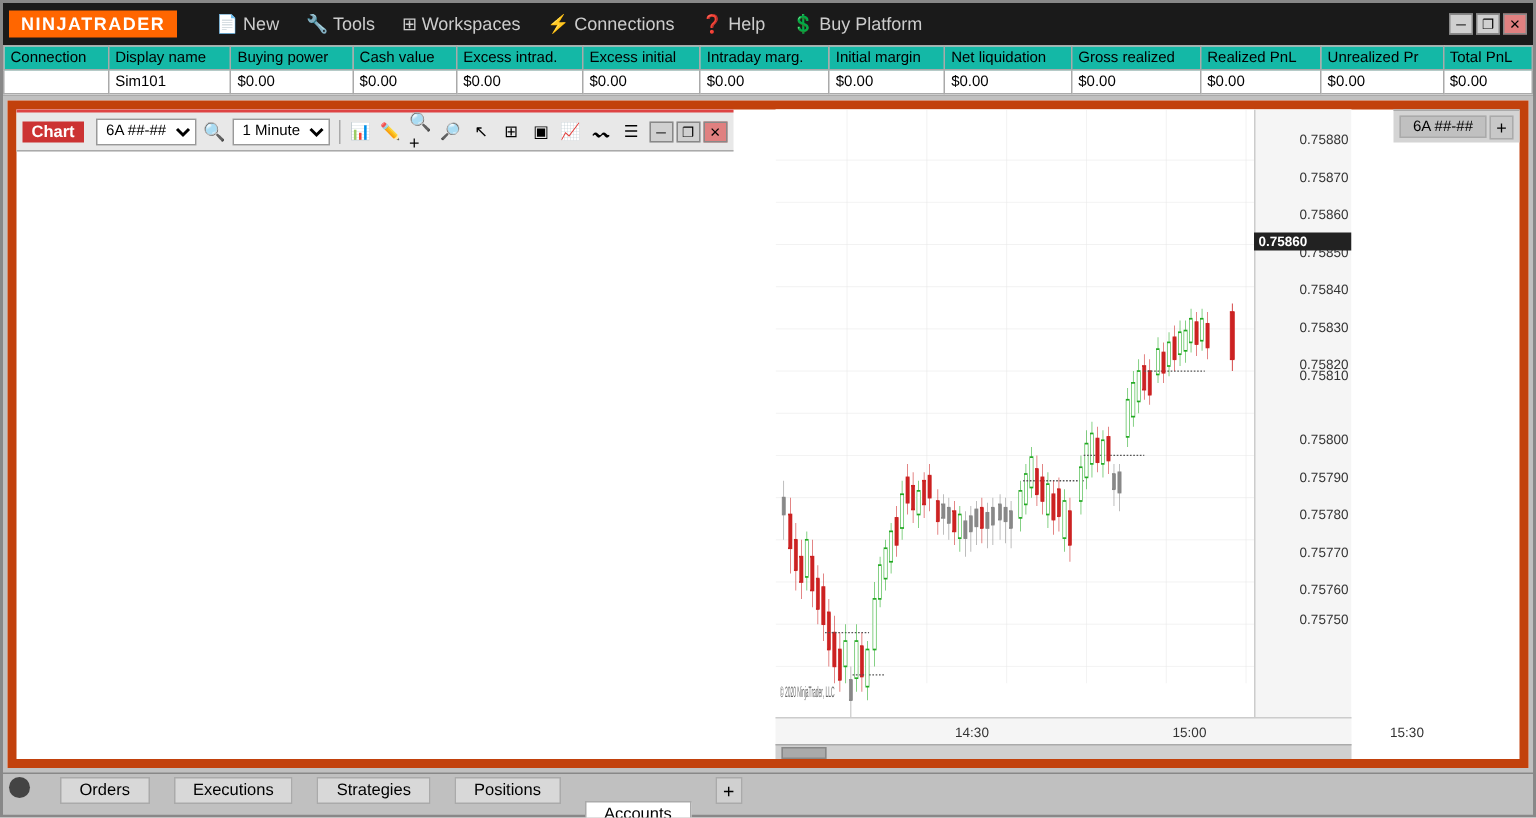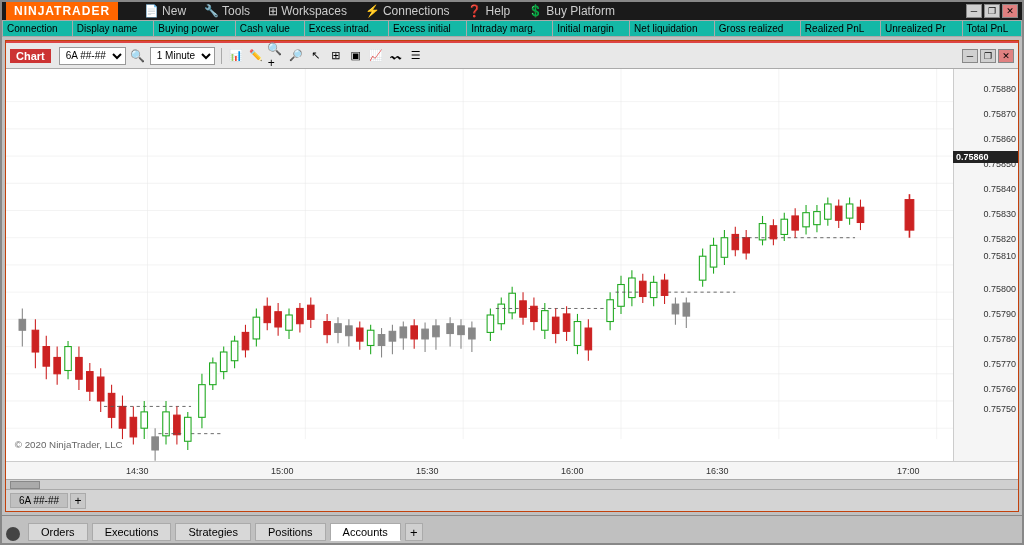--- a/index.html
+++ b/index.html
@@ -176,26 +176,26 @@
       display: flex;
       align-items: center;
       justify-content: center;
       font-size: 12px;
       cursor: pointer;
     }
 
     
     #bottom-tabs {
       display: flex;
-      align-items: flex-end;
+      align-items: flex-start;
       background: #c0c0c0;
       border-top: 1px solid #888;
       height: 28px;
       padding: 2px 4px;
-      gap: 4px;
+      gap: 16px;
     }
     .bottom-tab {
       padding: 2px 12px;
       border: 1px solid #aaa;
       background: #d8d8d8;
       cursor: pointer;
       font-size: 11px;
     }
     .bottom-tab.active {
       background: white;
@@ -328,21 +328,21 @@
             <td>$0.00</td>
             <td>$0.00</td>
             <td>$0.00</td>
             <td>$0.00</td>
             <td>$0.00</td>
           </tr>
         </tbody>
     </table>
   </div>
 
-  <div id="chart-container" style="flex:1; display:flex; flex-direction:column; margin:3px; border:1px solid #c2410c;">
+  <div id="chart-container" style="flex:1; display:flex; flex-direction:row; margin:3px; border:6px solid #c2410c;gap:28px;">
 
     <div id="chart-toolbar">
       <div id="chart-label">Chart</div>
       <select class="toolbar-select">
         <option>6A ##-##</option>
       </select>
       <div class="toolbar-icon" style="font-size:12px;">🔍</div>
       <select class="toolbar-select">
         <option>1 Minute</option>
       </select>
@@ -644,21 +644,21 @@
 
           <div style="position:absolute; right:0; top:82px; background:#222; color:white; padding:1px 3px; font-size:9px; font-weight:bold; z-index:10; width:65px;">0.75860</div>
 
           <div style="position:absolute; right:2px; top:15px;">0.75880</div>
           <div style="position:absolute; right:2px; top:40px;">0.75870</div>
           <div style="position:absolute; right:2px; top:65px;">0.75860</div>
           <div style="position:absolute; right:2px; top:90px;">0.75850</div>
           <div style="position:absolute; right:2px; top:115px;">0.75840</div>
           <div style="position:absolute; right:2px; top:140px;padding-left:27px;">0.75830</div>
           <div style="position:absolute; right:2px; top:165px;">0.75820</div>
-          <div style="position:absolute; right:2px; top:182px;">0.75810</div>
+          <div style="position:absolute; right:2px; top:172px;">0.75810</div>
           <div style="position:absolute; right:2px; top:215px;">0.75800</div>
           <div style="position:absolute; right:2px; top:240px;">0.75790</div>
           <div style="position:absolute; right:2px; top:265px;margin-left:15px;">0.75780</div>
           <div style="position:absolute; right:2px; top:290px;">0.75770</div>
           <div style="position:absolute; right:2px; top:315px;">0.75760</div>
           <div style="position:absolute; right:2px; top:335px;">0.75750</div>
         </div>
       </div>
 
       <div id="time-axis" style="height:18px; background:#f5f5f5; border-top:1px solid #ccc; display:flex; align-items:center; font-size:9px; color:#333; position:relative;">

